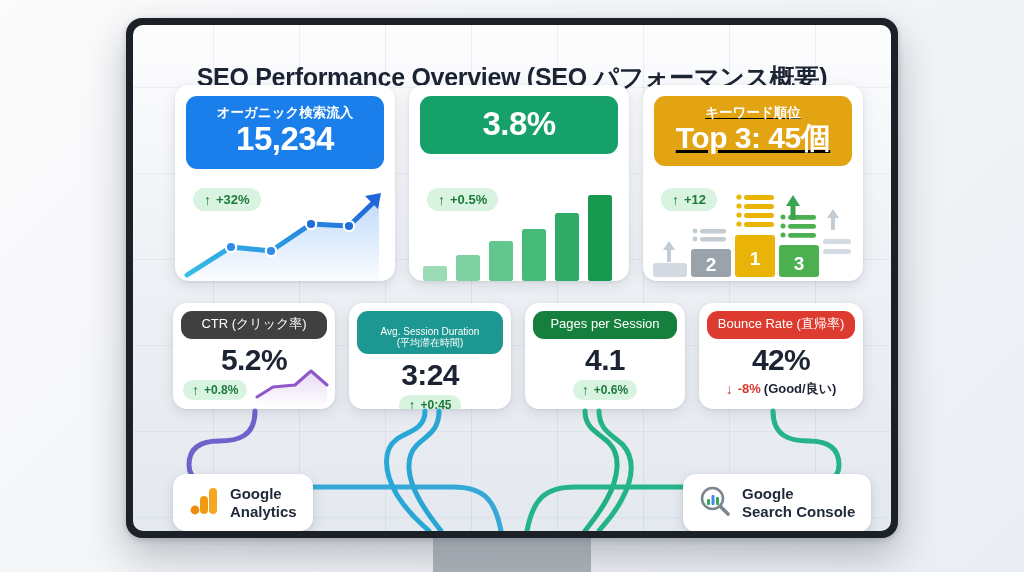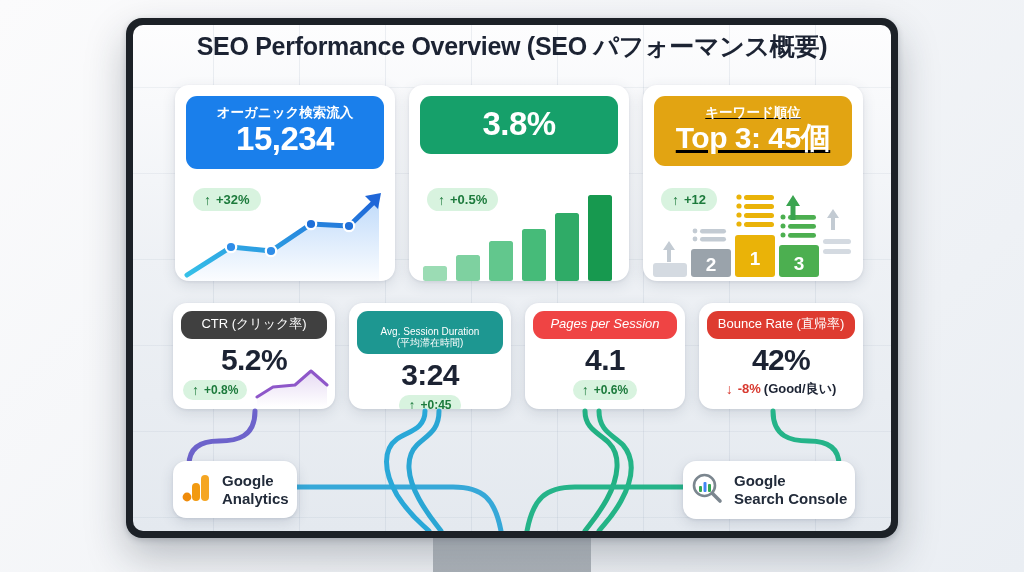--- a/index.html
+++ b/index.html
@@ -49,21 +49,21 @@
       linear-gradient(to right, rgba(150,165,185,.17) 1px, transparent 1px),
       linear-gradient(to bottom, rgba(150,165,185,.13) 1px, transparent 1px);
     background-size: 86px 86px;
     background-position: -6px 62px;
     pointer-events: none;
   }
 
   
   #title {
     position: absolute;
-    left: 0; right: 0; top: 5px;
+    left: 0; right: 0; top: 36px;
     text-align: center;
     font-size: 25px;
     font-weight: bold;
     color: #1c2333;
     letter-spacing: -.3px;
   }
 
   
   .card {
     position: absolute;
@@ -125,28 +125,28 @@
     color: #1c2333;
     letter-spacing: -.6px;
     margin-top: 4px;
   }
   .r2 .badge-row { display: flex; justify-content: center; margin-top: 3px; }
   .r2 .good-note { color: #1c2333; font-weight: bold; font-size: 13px; margin-left: 3px; }
 
   
   .logo-card {
     position: absolute;
-    top: 436px;
+    top: 449px;
     background: #fff;
     border-radius: 13px;
     box-shadow: 0 4px 13px rgba(45,60,85,.15), 0 1px 3px rgba(45,60,85,.1);
     display: flex;
     align-items: center;
     gap: 11px;
-    padding: 11px 8px;
+    padding: 11px 16px;
     z-index: 4;
   }
   #logo-ga { left: 40px; }
   #logo-gsc { left: 550px; }
   .logo-text {
     font-size: 15px;
     font-weight: bold;
     color: #222b3a;
     line-height: 1.17;
     white-space: pre-line;
@@ -319,21 +319,21 @@
         <div class="big">3:24</div>
         <div class="badge-row">
           <span class="badge" style="font-size:12px;padding:3px 9px;">
             <span class="arrow">↑</span>
             <span>+0:45</span>
           </span>
         </div>
       </div>
 
       <div class="card r2" id="card-pps">
-        <div class="chip" style="background:#ef4444;font-style:italic;">
+        <div class="chip" style="background:#15803d;">
           <span>Pages per Session</span>
         </div>
         <div class="big">4.1</div>
         <div class="badge-row">
           <span class="badge" style="font-size:12px;padding:3px 9px;">
             <span class="arrow">↑</span>
             <span>+0.6%</span>
           </span>
         </div>
       </div>

